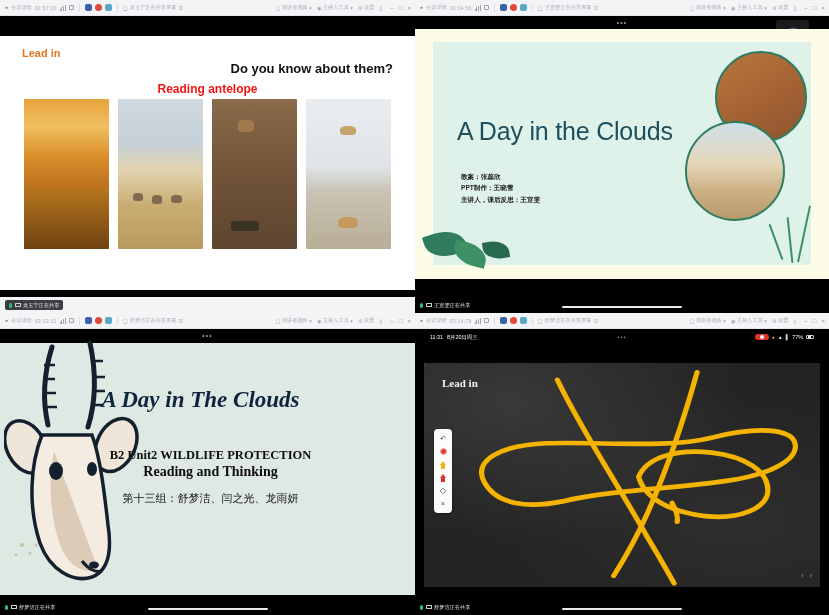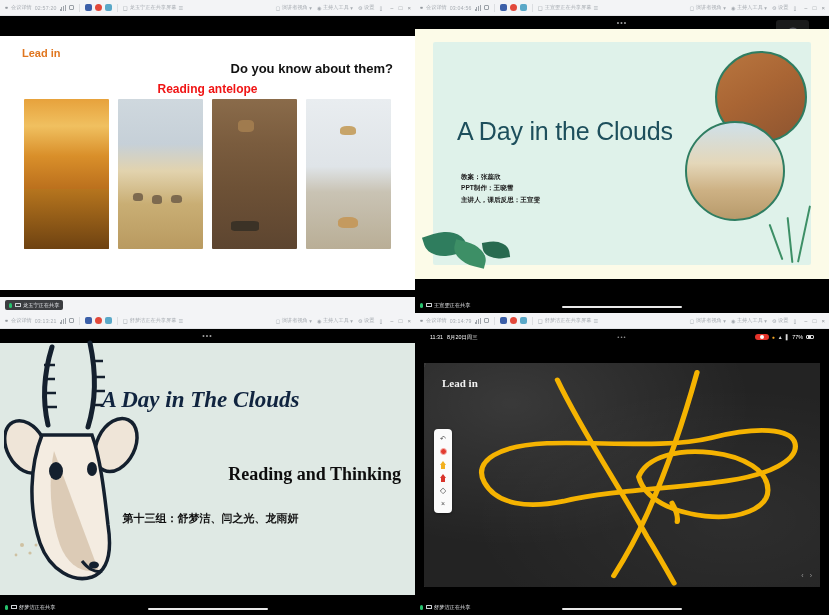--- a/index.html
+++ b/index.html
@@ -97,24 +97,24 @@
           color:#9b9b9b; font-size:7px; letter-spacing:1px; }
 
   
   .p3-body { position:absolute; top:16px; left:0; right:0; bottom:0; background:#000; }
   .p3-slide { position:absolute; left:0; right:0; top:14px; height:252px; background:#dfe9e4; }
   .p3-h1 { position:absolute; left:0; right:14px; top:44px; text-align:center;
            font-family:"Liberation Serif", serif; font-style:italic; font-weight:bold;
            font-size:23px; color:#10243f; }
   .p3-h2 { position:absolute; left:20px; right:14px; top:105px; text-align:center;
            font-family:"Liberation Serif", serif; font-weight:bold; font-size:12.5px; color:#0d0d0d; }
-  .p3-h3 { position:absolute; left:20px; right:14px; top:121px; text-align:right;
-           font-family:"Liberation Serif", serif; font-weight:bold; font-size:18px; color:#0d0d0d; }
-  .p3-grp { position:absolute; left:20px; right:14px; top:168px; text-align:center;
-            font-size:11px; color:#101010;font-weight:bold; }
+  .p3-h3 { position:absolute; left:20px; right:14px; top:121px; text-align:center;
+           font-family:"Liberation Serif", serif; font-weight:bold; font-size:14px; color:#0d0d0d; }
+  .p3-grp { position:absolute; left:20px; right:14px; top:148px; text-align:center;
+            font-size:11px; color:#101010; }
   .ante { position:absolute; left:4px; top:-4px; width:150px; height:250px; }
 
   
   .p4-body { position:absolute; top:16px; left:0; right:0; bottom:0; background:#000; }
   .phone { position:absolute; left:9px; right:9px; top:0; bottom:0; background:#000; }
   .statusbar { position:absolute; left:0; right:0; top:2px; height:12px;
                display:flex; align-items:center; padding:0 6px; color:#fff; font-size:5.4px; }
   .sb-left { display:flex; align-items:center; gap:4px; }
   .sb-right { margin-left:auto; display:flex; align-items:center; gap:3px; }
   .recpill { background:#e5332a; border-radius:6px; padding:1px 5px; display:flex;
@@ -380,20 +380,21 @@
           <path d="M78 222 C84 230 92 234 98 232" stroke="#14202e" stroke-width="3" fill="none"></path>
           <ellipse cx="90" cy="226" rx="5" ry="3.5" fill="#14202e"></ellipse>
           <g fill="#cbb892" opacity=".8">
             <circle cx="18" cy="206" r="2"></circle>
               <circle cx="26" cy="214" r="1.6"></circle>
             <circle cx="12" cy="216" r="1.4"></circle>
               <circle cx="32" cy="206" r="1.5"></circle>
           </g>
         </svg>
         <div class="p3-h1">A Day in The Clouds</div>
+        <div class="p3-h2">B2 Unit2 WILDLIFE PROTECTION</div>
         <div class="p3-h3">Reading and Thinking</div>
         <div class="p3-grp">第十三组：舒梦洁、闫之光、龙雨妍</div>
       </div>
       <div class="sharebar dark">
         <span class="sharepill">
           <span class="mic"></span>
           <span class="scr"></span>
           <span class="sharetxt">舒梦洁正在共享</span>
         </span>
         <span class="homebar"></span>

